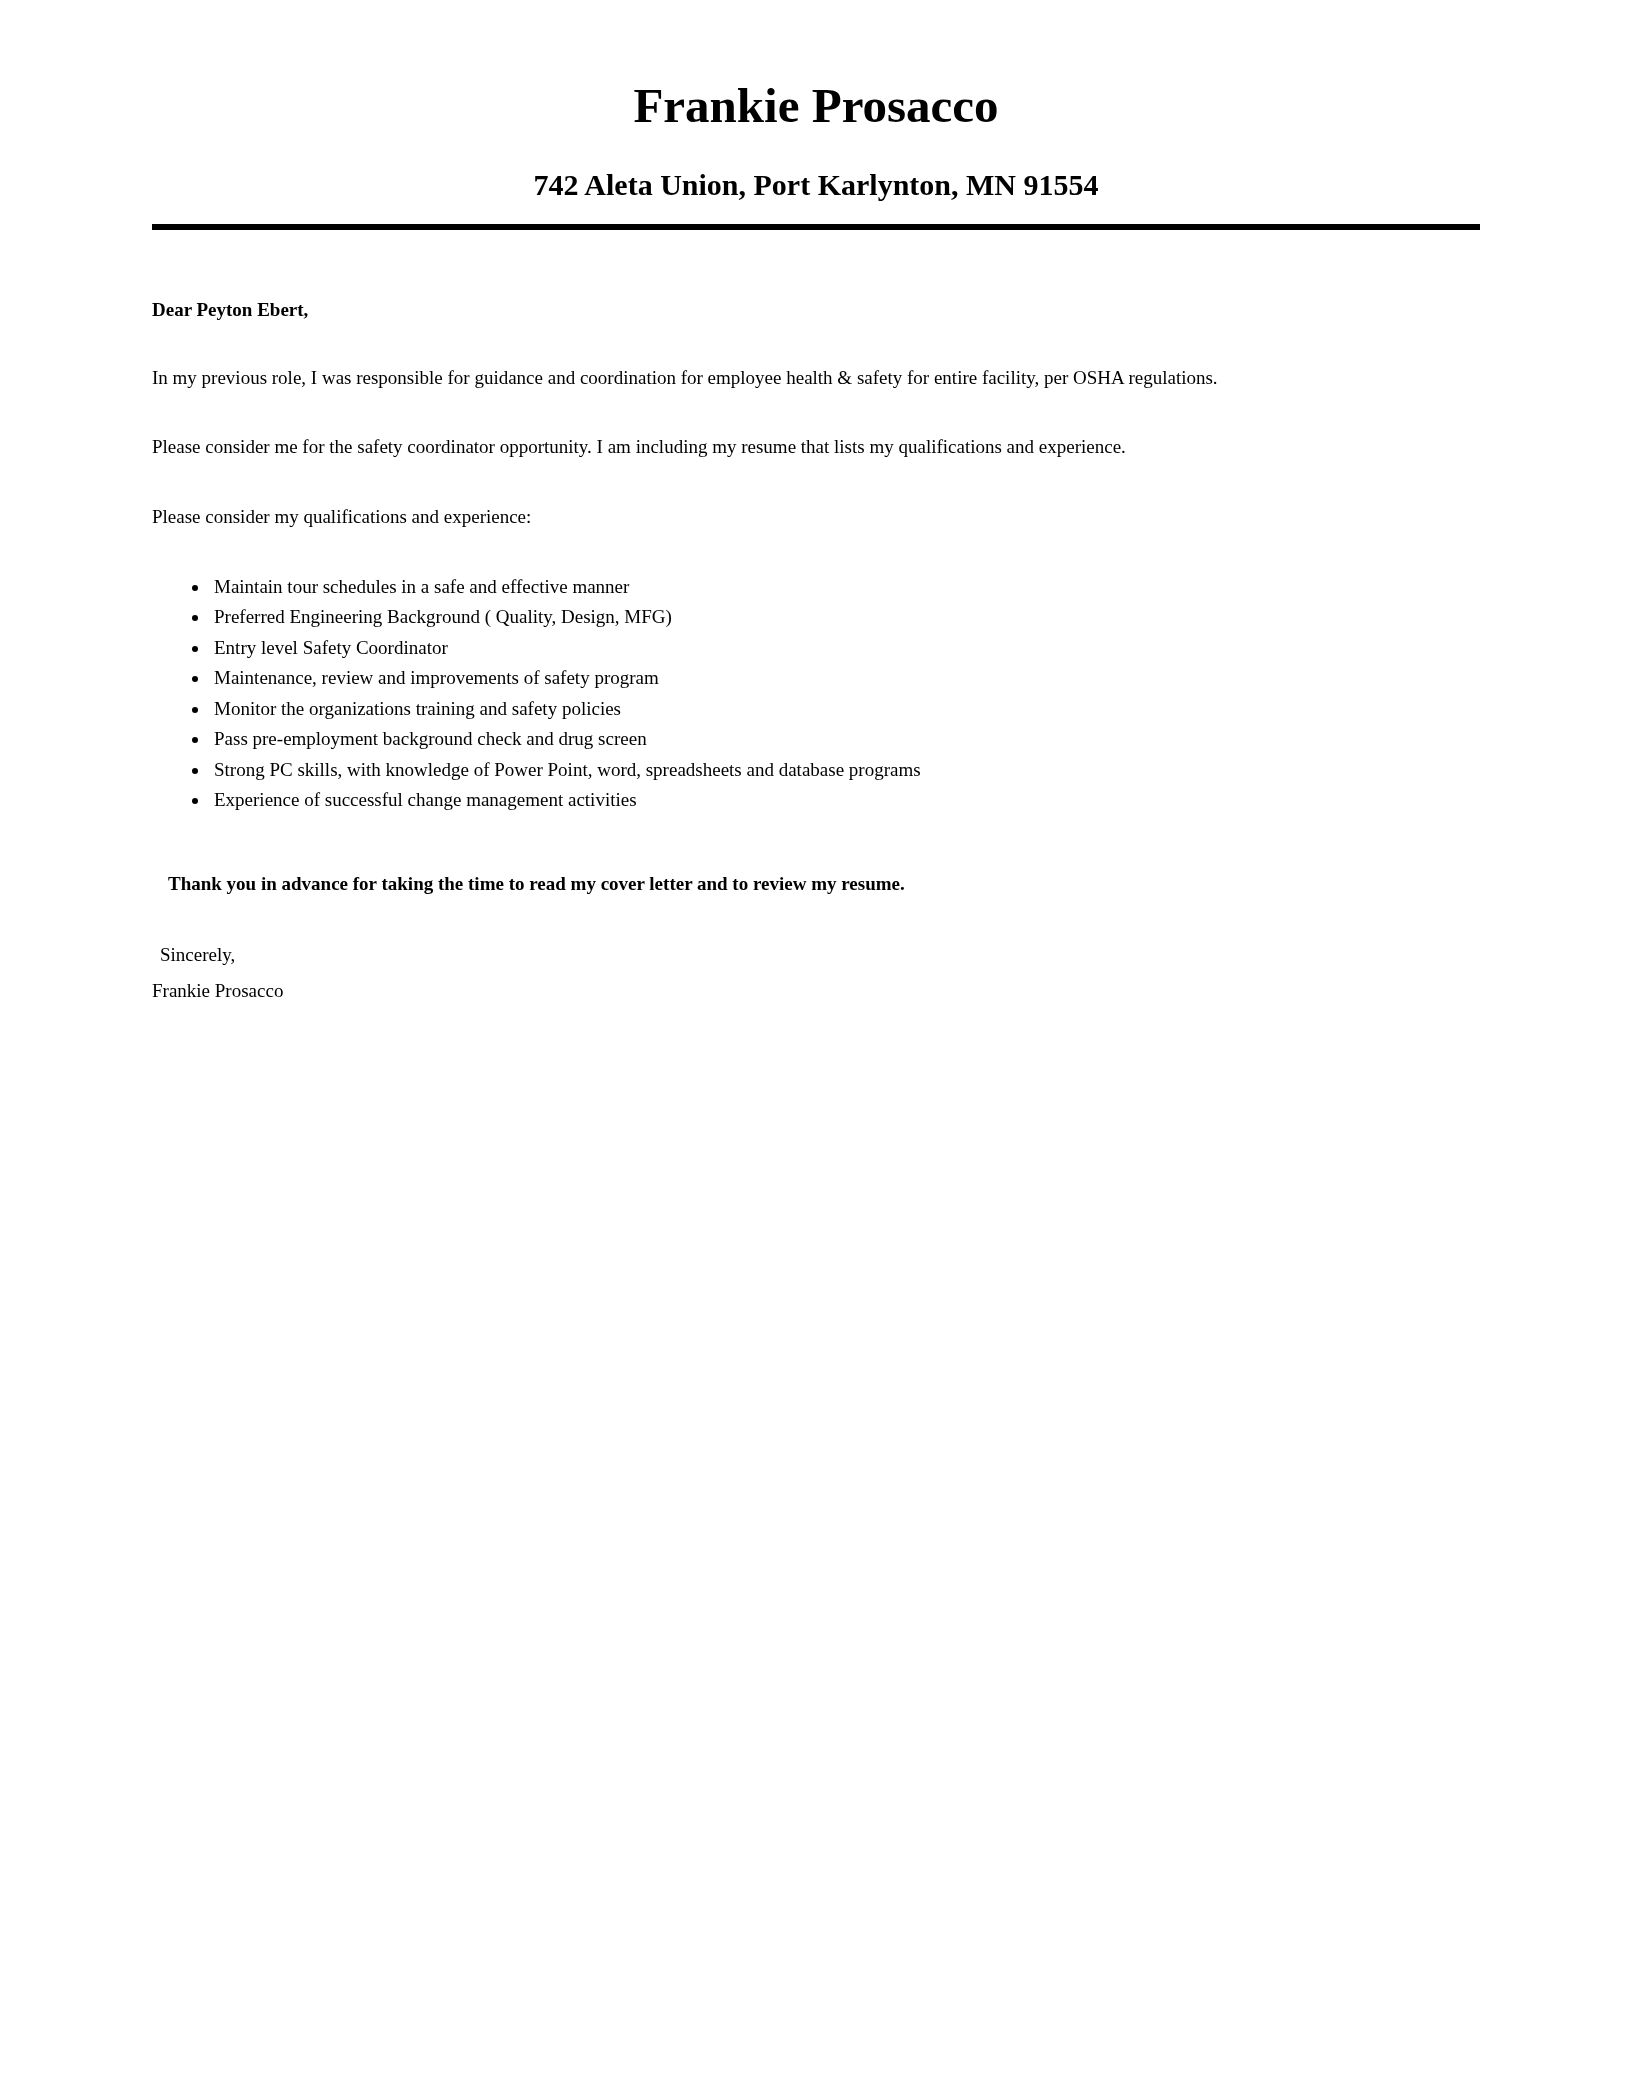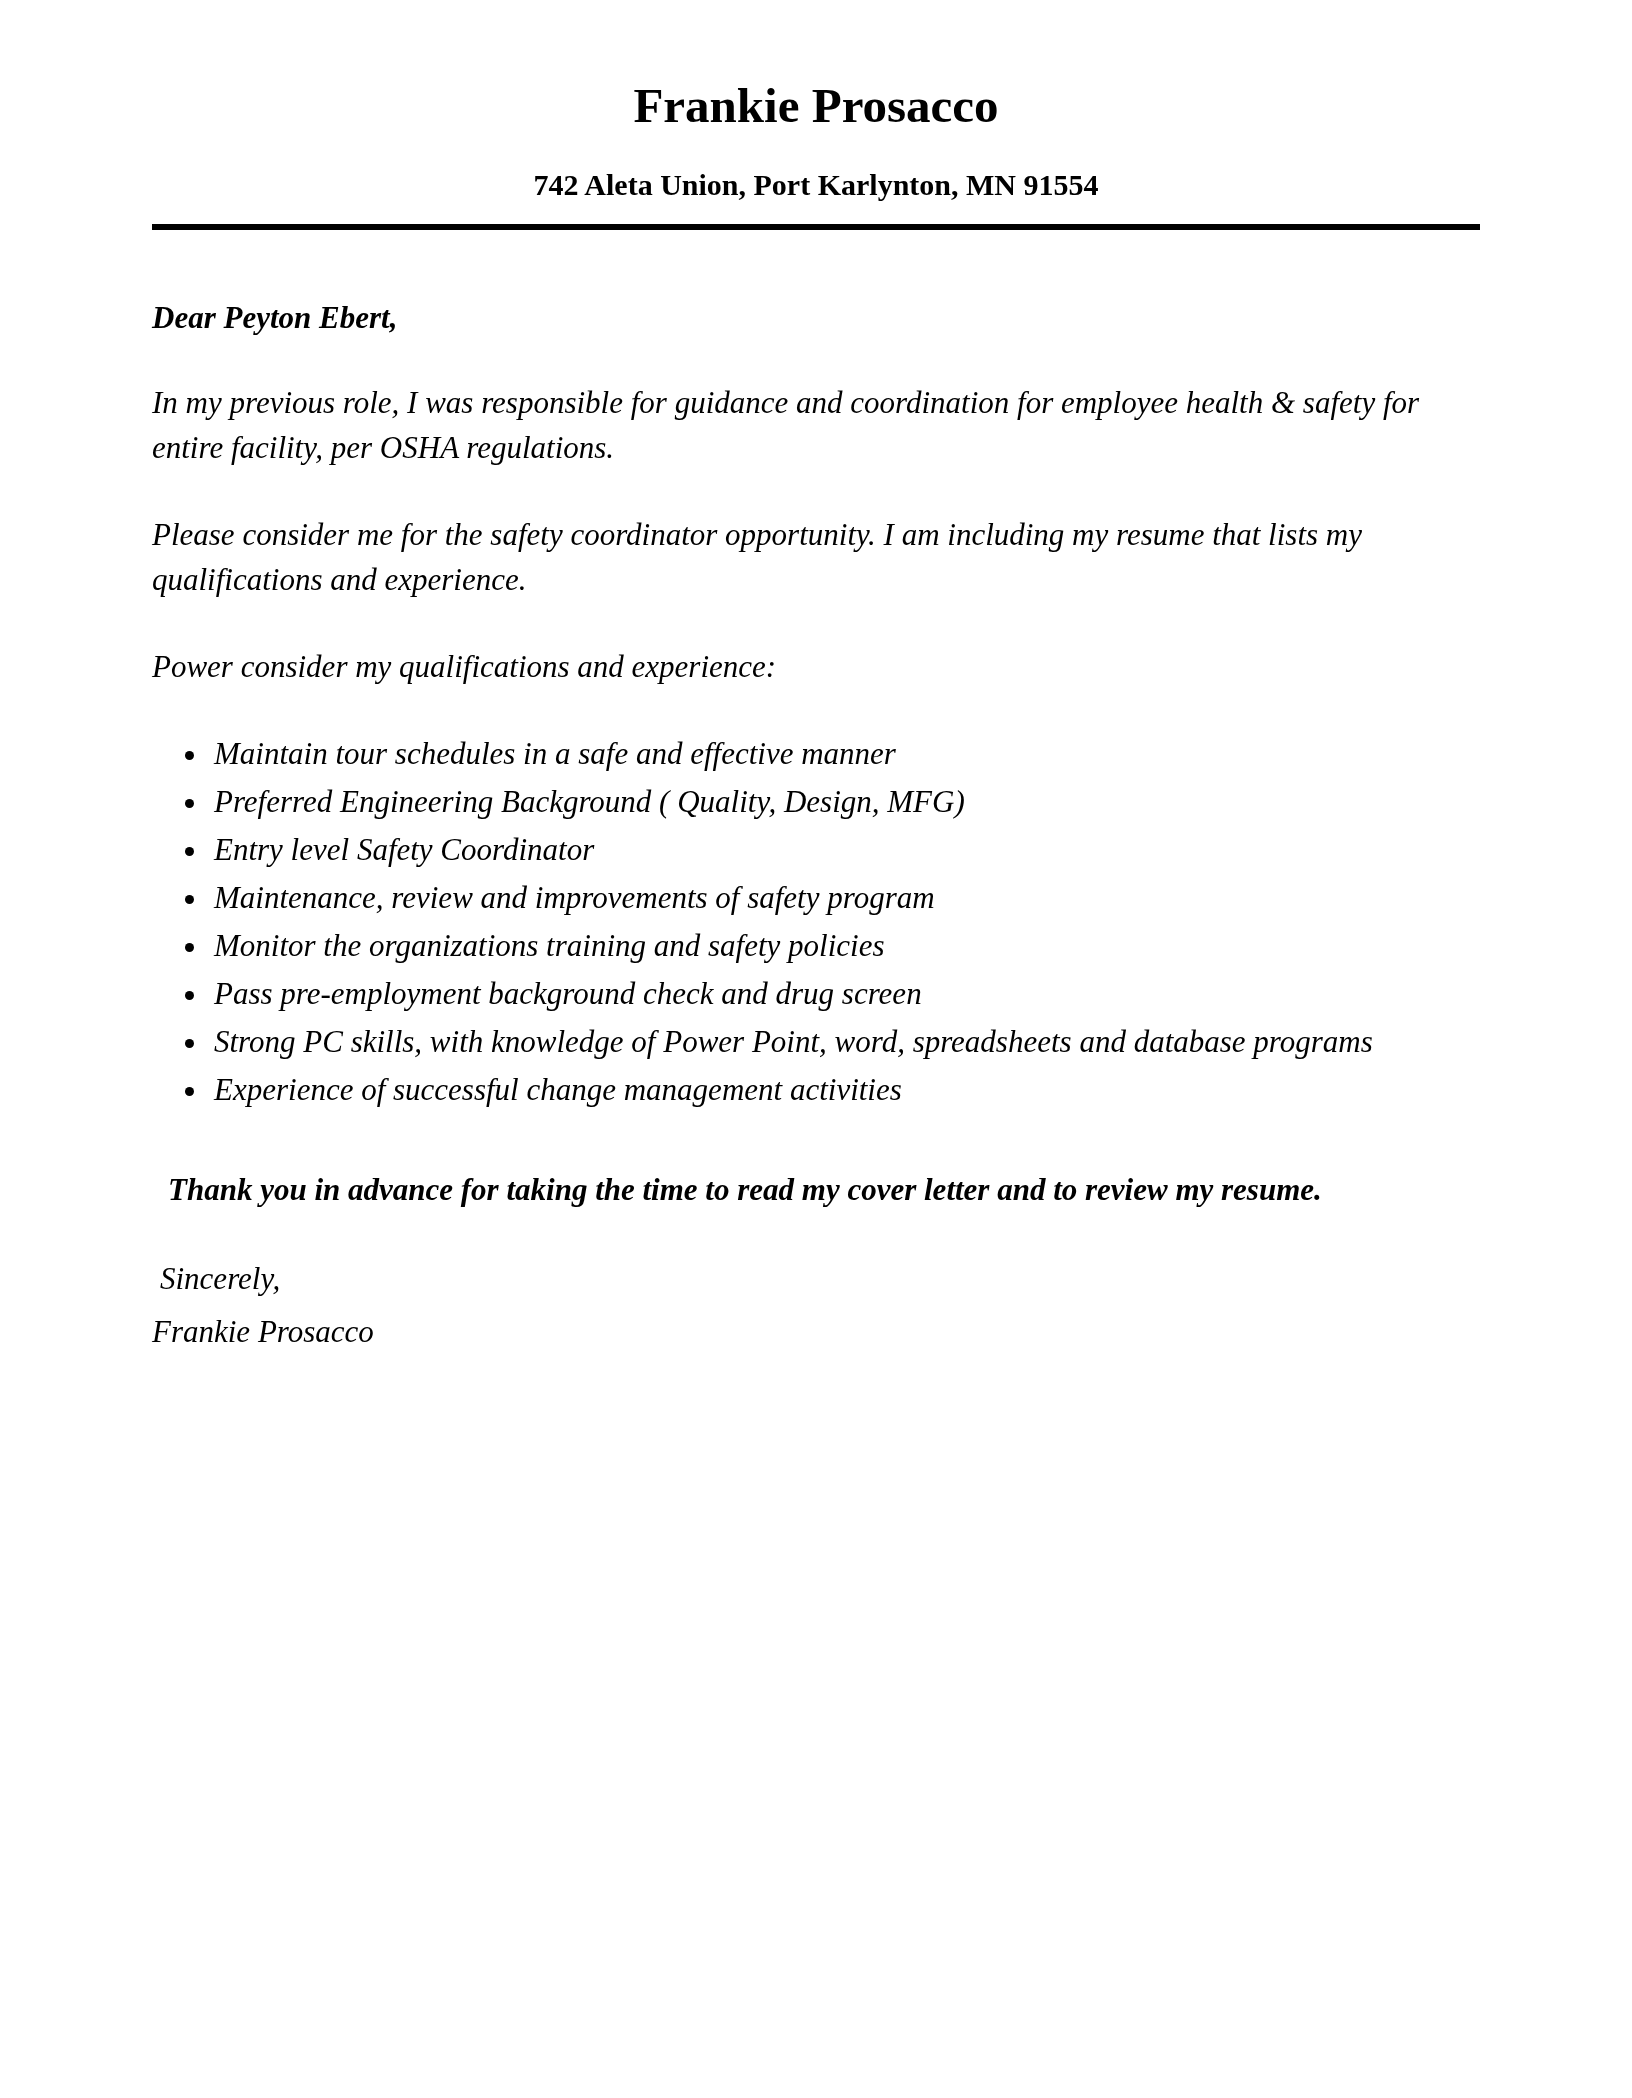--- a/index.html
+++ b/index.html
@@ -32,23 +32,22 @@
     font-weight: bold;
     margin: 0 0 22px 0;
   }
   .header-rule {
     border: none;
     border-top: 6px solid #000000;
     margin: 0 0 0 0;
   }
   .body-area {
     margin-top: 66px;
-    font-size: 31px;
+    font-size: 19px;
     line-height: 1.45;
-    font-style: italic;
   }
   .salutation {
     font-weight: bold;
     margin: 0 0 40px 0;
   }
   .para {
     margin: 0 0 42px 0;
     max-width: 1330px;
   }
   ul.qualifications {
@@ -83,21 +82,21 @@
   </div>
 
   <div class="body-area">
 
     <p class="salutation">Dear Peyton Ebert,</p>
 
     <p class="para">In my previous role, I was responsible for guidance and coordination for employee health &amp; safety for entire facility, per OSHA regulations.</p>
 
     <p class="para">Please consider me for the safety coordinator opportunity. I am including my resume that lists my qualifications and experience.</p>
 
-    <p class="para">Power consider my qualifications and experience:</p>
+    <p class="para">Please consider my qualifications and experience:</p>
 
     <ul class="qualifications">
       <li>Maintain tour schedules in a safe and effective manner</li>
       <li>Preferred Engineering Background ( Quality, Design, MFG)</li>
       <li>Entry level Safety Coordinator</li>
       <li>Maintenance, review and improvements of safety program</li>
       <li>Monitor the organizations training and safety policies</li>
       <li>Pass pre-employment background check and drug screen</li>
       <li>Strong PC skills, with knowledge of Power Point, word, spreadsheets and database programs</li>
       <li>Experience of successful change management activities</li>

